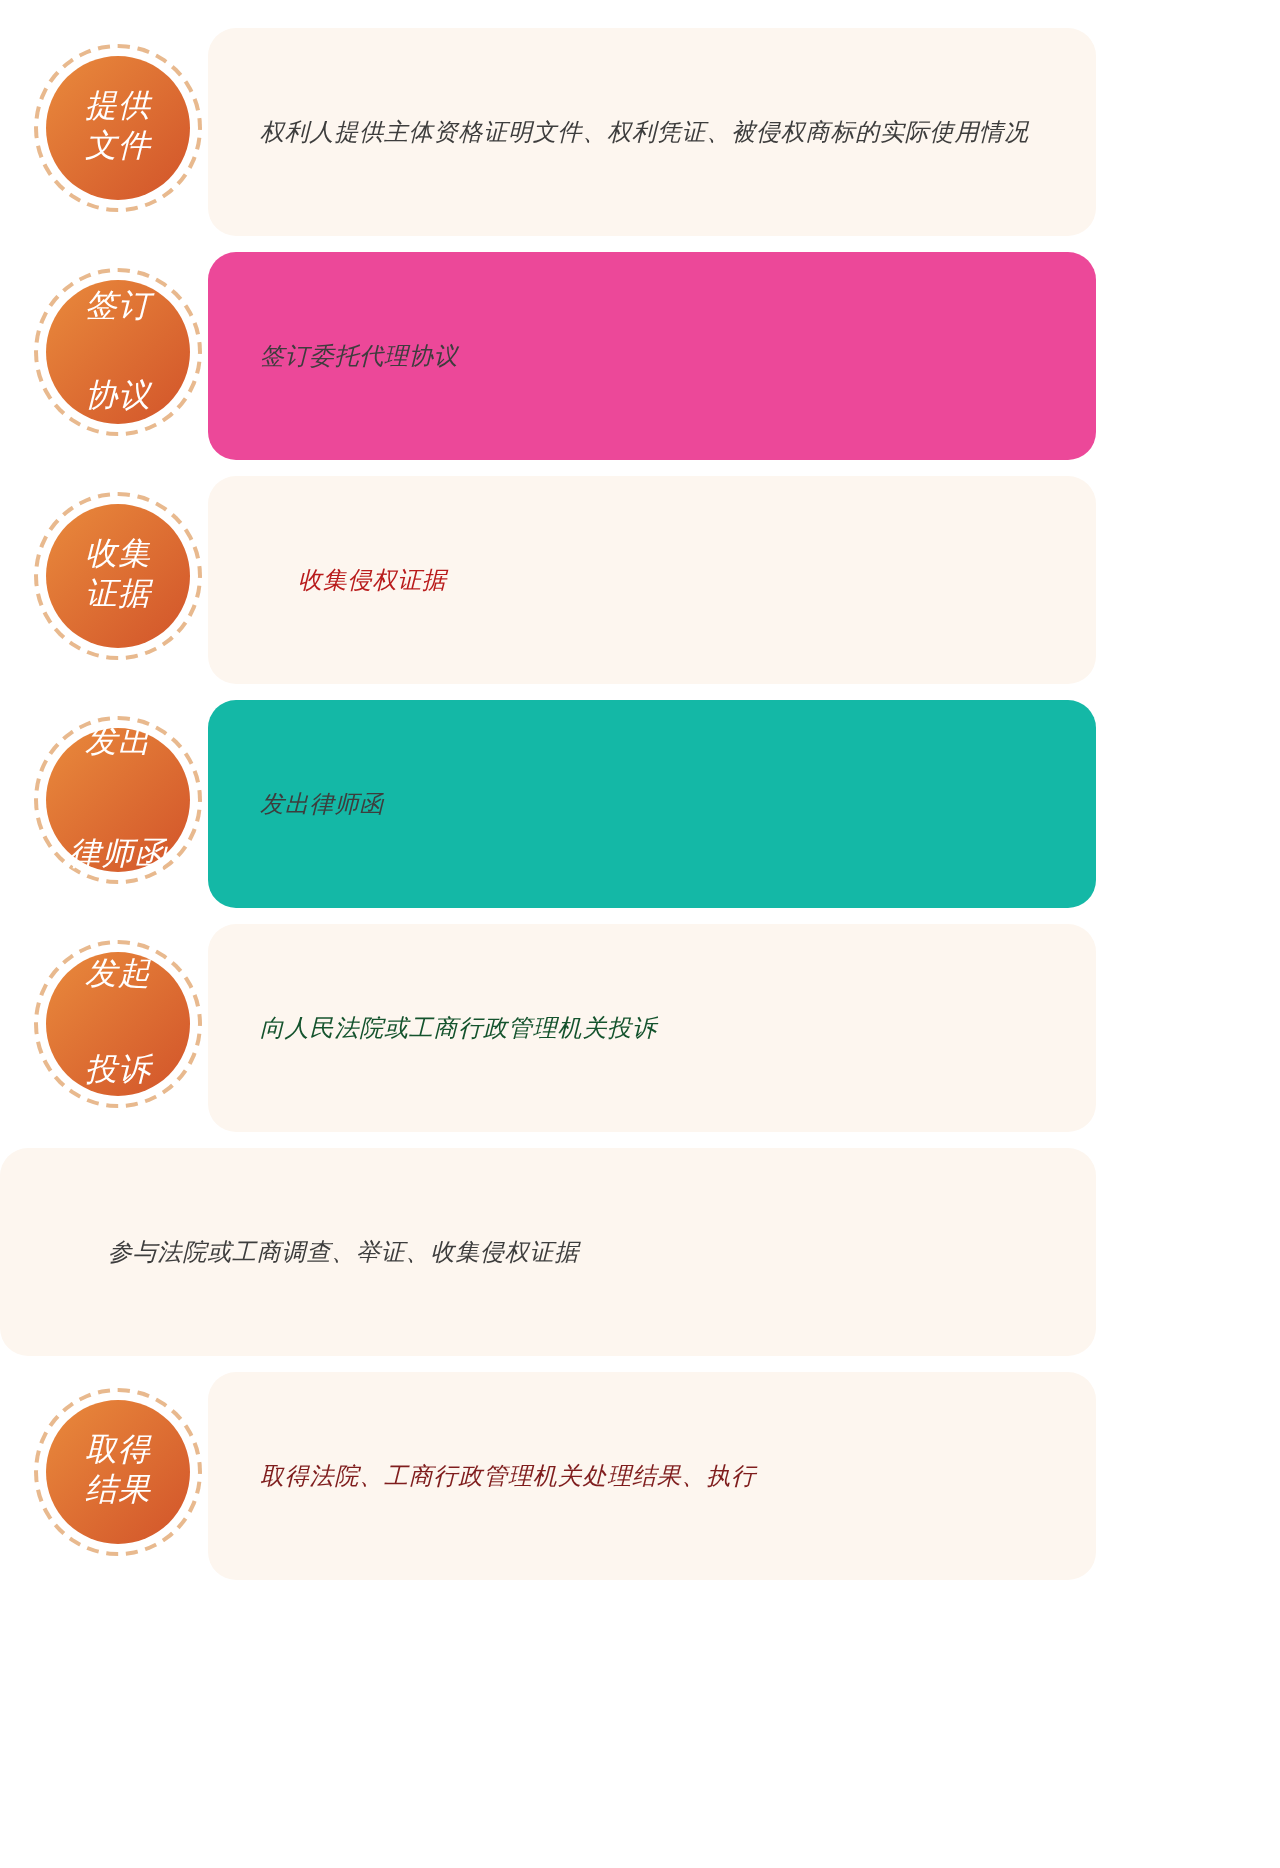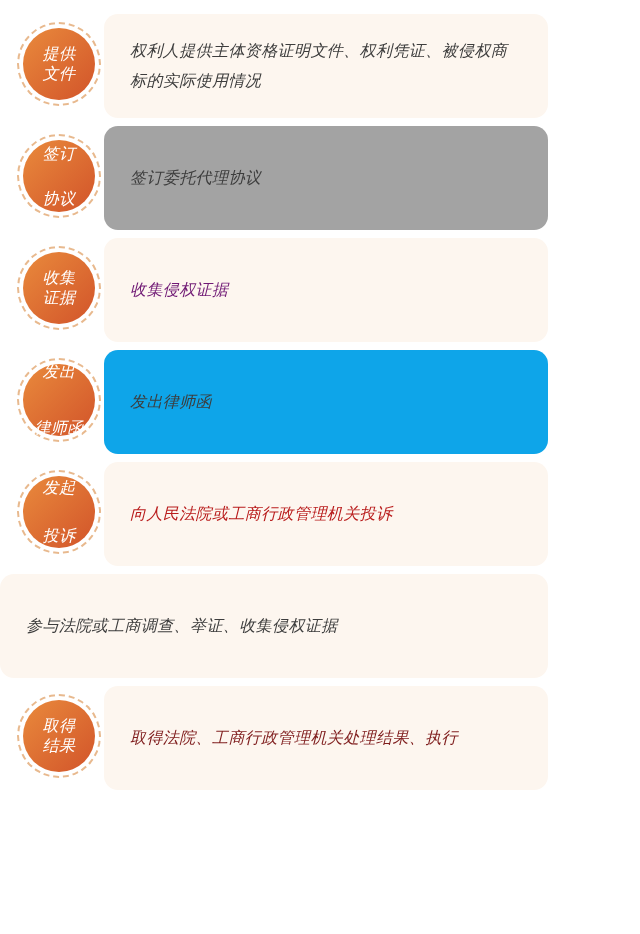--- a/index.html
+++ b/index.html
@@ -73,21 +73,21 @@
     flex: 1;
     height: 104px;
     border-radius: 14px;
     display: flex;
     align-items: center;
     padding: 0 26px 0 26px;
     box-sizing: border-box;
     margin-right: 0;
   }
   .panel-text {
-    font-size: 16px;
+    font-size: 12px;
     line-height: 30px;
     color: #3d3d3d;
     letter-spacing: 0.4px;
   }
 </style>
 </head>
 <body style="background: rgb(255, 255, 255);">
 
 <div id="flow">
 
@@ -106,67 +106,67 @@
 
 
   <div class="step-row">
     <div class="badge-wrap">
       <div class="badge-ring" style="border-color: rgb(232, 185, 142);"></div>
       <div class="badge" style="background: linear-gradient(135deg, rgb(233, 138, 60) 0%, rgb(210, 84, 42) 100%); gap: 25px;">
         <span>签订</span>
         <span>协议</span>
       </div>
     </div>
-    <div class="panel" style="background: #a3a3a3;">
+    <div class="panel" style="background: #ec4899;">
       <div class="panel-text" style="color: rgb(61, 61, 61);">签订委托代理协议</div>
     </div>
   </div>
 
   <div class="step-row">
     <div class="badge-wrap">
       <div class="badge-ring" style="border-color: rgb(232, 185, 142);"></div>
       <div class="badge" style="background: linear-gradient(135deg, rgb(233, 138, 60) 0%, rgb(210, 84, 42) 100%); justify-content: center;">
         <span>收集</span>
         <span>证据</span>
       </div>
     </div>
     <div class="panel" style="background: rgb(253, 246, 239);">
-      <div class="panel-text" style="color: #701a75;">收集侵权证据</div>
+      <div class="panel-text" style="color: #b91c1c; margin-left: 19px;">收集侵权证据</div>
     </div>
   </div>
 
   <div class="step-row">
     <div class="badge-wrap">
       <div class="badge-ring" style="border-color: rgb(232, 185, 142);"></div>
       <div class="badge" style="background: linear-gradient(135deg, rgb(233, 138, 60) 0%, rgb(210, 84, 42) 100%); gap: 36px;">
         <span>发出</span>
         <span>律师函</span>
       </div>
     </div>
-    <div class="panel" style="background: #0ea5e9;">
+    <div class="panel" style="background: #14b8a6;">
       <div class="panel-text" style="color: rgb(61, 61, 61);">发出律师函</div>
     </div>
   </div>
 
   <div class="step-row">
     <div class="badge-wrap">
       <div class="badge-ring" style="border-color: rgb(232, 185, 142);"></div>
       <div class="badge" style="background: linear-gradient(135deg, rgb(233, 138, 60) 0%, rgb(210, 84, 42) 100%); gap: 28px;">
         <span>发起</span>
         <span>投诉</span>
       </div>
     </div>
     <div class="panel" style="background: rgb(253, 246, 239);">
-      <div class="panel-text" style="color: #b91c1c;">向人民法院或工商行政管理机关投诉</div>
+      <div class="panel-text" style="color: #14532d;">向人民法院或工商行政管理机关投诉</div>
     </div>
   </div>
 
   <div class="step-row">
     <div class="panel" style="background: rgb(253, 246, 239);">
-      <div class="panel-text" style="color: rgb(61, 61, 61);">参与法院或工商调查、举证、收集侵权证据</div>
+      <div class="panel-text" style="color: rgb(61, 61, 61); margin-left: 28px;">参与法院或工商调查、举证、收集侵权证据</div>
     </div>
   </div>
 
   <div class="step-row">
     <div class="badge-wrap">
       <div class="badge-ring" style="border-color: rgb(232, 185, 142);"></div>
       <div class="badge" style="background: linear-gradient(135deg, rgb(233, 138, 60) 0%, rgb(210, 84, 42) 100%);">
         <span>取得</span>
         <span>结果</span>
       </div>

